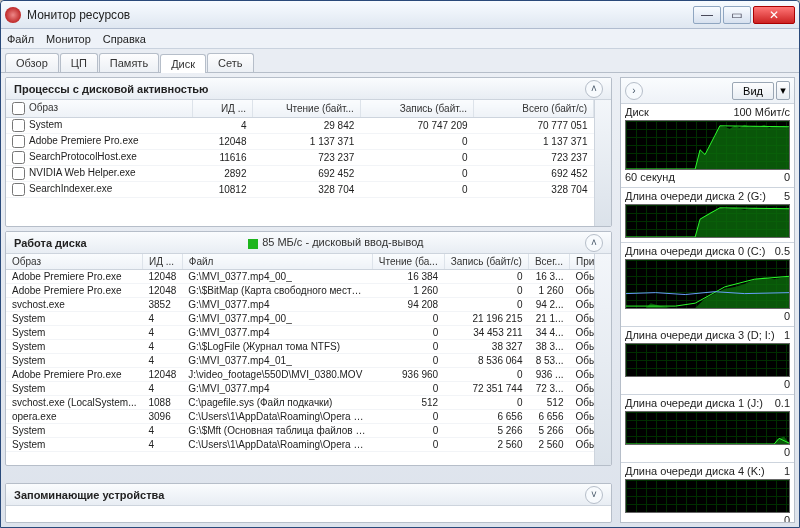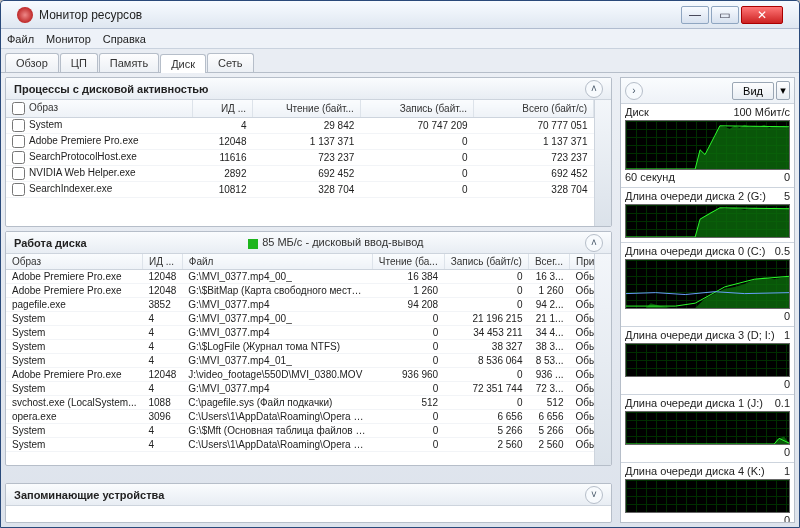--- a/index.html
+++ b/index.html
@@ -1,18 +1,18 @@
 <!DOCTYPE html>
 <html><head>
 <meta charset="utf-8">
 <style>
 * { margin:0; padding:0; box-sizing:border-box; font-family:"Segoe UI",Tahoma,sans-serif; font-size:11px; }
 body { background:#d4d0c8; width:800px; height:528px; overflow:hidden; }
 .window { width:800px; height:528px; background:linear-gradient(#eef1f6,#dde3ec); border:1px solid #2a4a7a; border-radius:4px 4px 0 0; display:flex; flex-direction:column; box-shadow:0 0 6px rgba(0,0,0,.3); }
-.titlebar { height:28px; background:linear-gradient(#f7fbff,#dfe7f1); display:flex; align-items:center; padding:0 16px; border-radius:4px 4px 0 0; border-bottom:1px solid #b0bccf; }
+.titlebar { height:28px; background:linear-gradient(#f7fbff,#dfe7f1); display:flex; align-items:center; padding:0 4px; border-radius:4px 4px 0 0; border-bottom:1px solid #b0bccf; }
 .titlebar .icon { width:16px; height:16px; background:radial-gradient(#e88,#a00); border-radius:50%; margin-right:6px; }
 .titlebar .title { flex:1; color:#222; font-size:12px; }
 .winbtns { display:flex; gap:2px; }
 .winbtn { width:28px; height:18px; background:linear-gradient(#f8fbff,#d7e1ef); border:1px solid #8fa6c1; border-radius:2px; display:flex; align-items:center; justify-content:center; font-size:12px; color:#334; cursor:pointer; }
 .winbtn.close { background:linear-gradient(#f77,#c22); color:#fff; border-color:#a00; width:42px; }
 .menubar { height:20px; background:#eef2f8; display:flex; align-items:center; padding:0 6px; gap:12px; border-bottom:1px solid #c9d2de; }
 .menubar span { color:#222; cursor:default; }
 .tabs { height:24px; background:#e9edf3; display:flex; align-items:end; padding:0 4px; border-bottom:1px solid #b6bec9; }
 .tab { padding:3px 10px; border:1px solid #b6bec9; background:linear-gradient(#fdfdfe,#ecf0f5); border-bottom:none; border-radius:3px 3px 0 0; margin-right:1px; color:#333; cursor:pointer; }
 .tab.active { background:#fff; position:relative; top:1px; }
@@ -174,21 +174,21 @@
                   <tr>
                     <td>Adobe Premiere Pro.exe</td>
                     <td>12048</td>
                     <td style="max-width: 190px;">G:\$BitMap (Карта свободного места NTFS)</td>
                     <td class="num">1 260</td>
                     <td class="num">0</td>
                     <td class="num">1 260</td>
                     <td>Обычный</td>
                   </tr>
                   <tr>
-                    <td>pagefile.exe</td>
+                    <td>svchost.exe</td>
                     <td>3852</td>
                     <td style="max-width: 190px;">G:\MVI_0377.mp4</td>
                     <td class="num">94 208</td>
                     <td class="num">0</td>
                     <td class="num">94 2...</td>
                     <td>Обычный</td>
                   </tr>
                   <tr>
                     <td>System</td>
                     <td>4</td>

